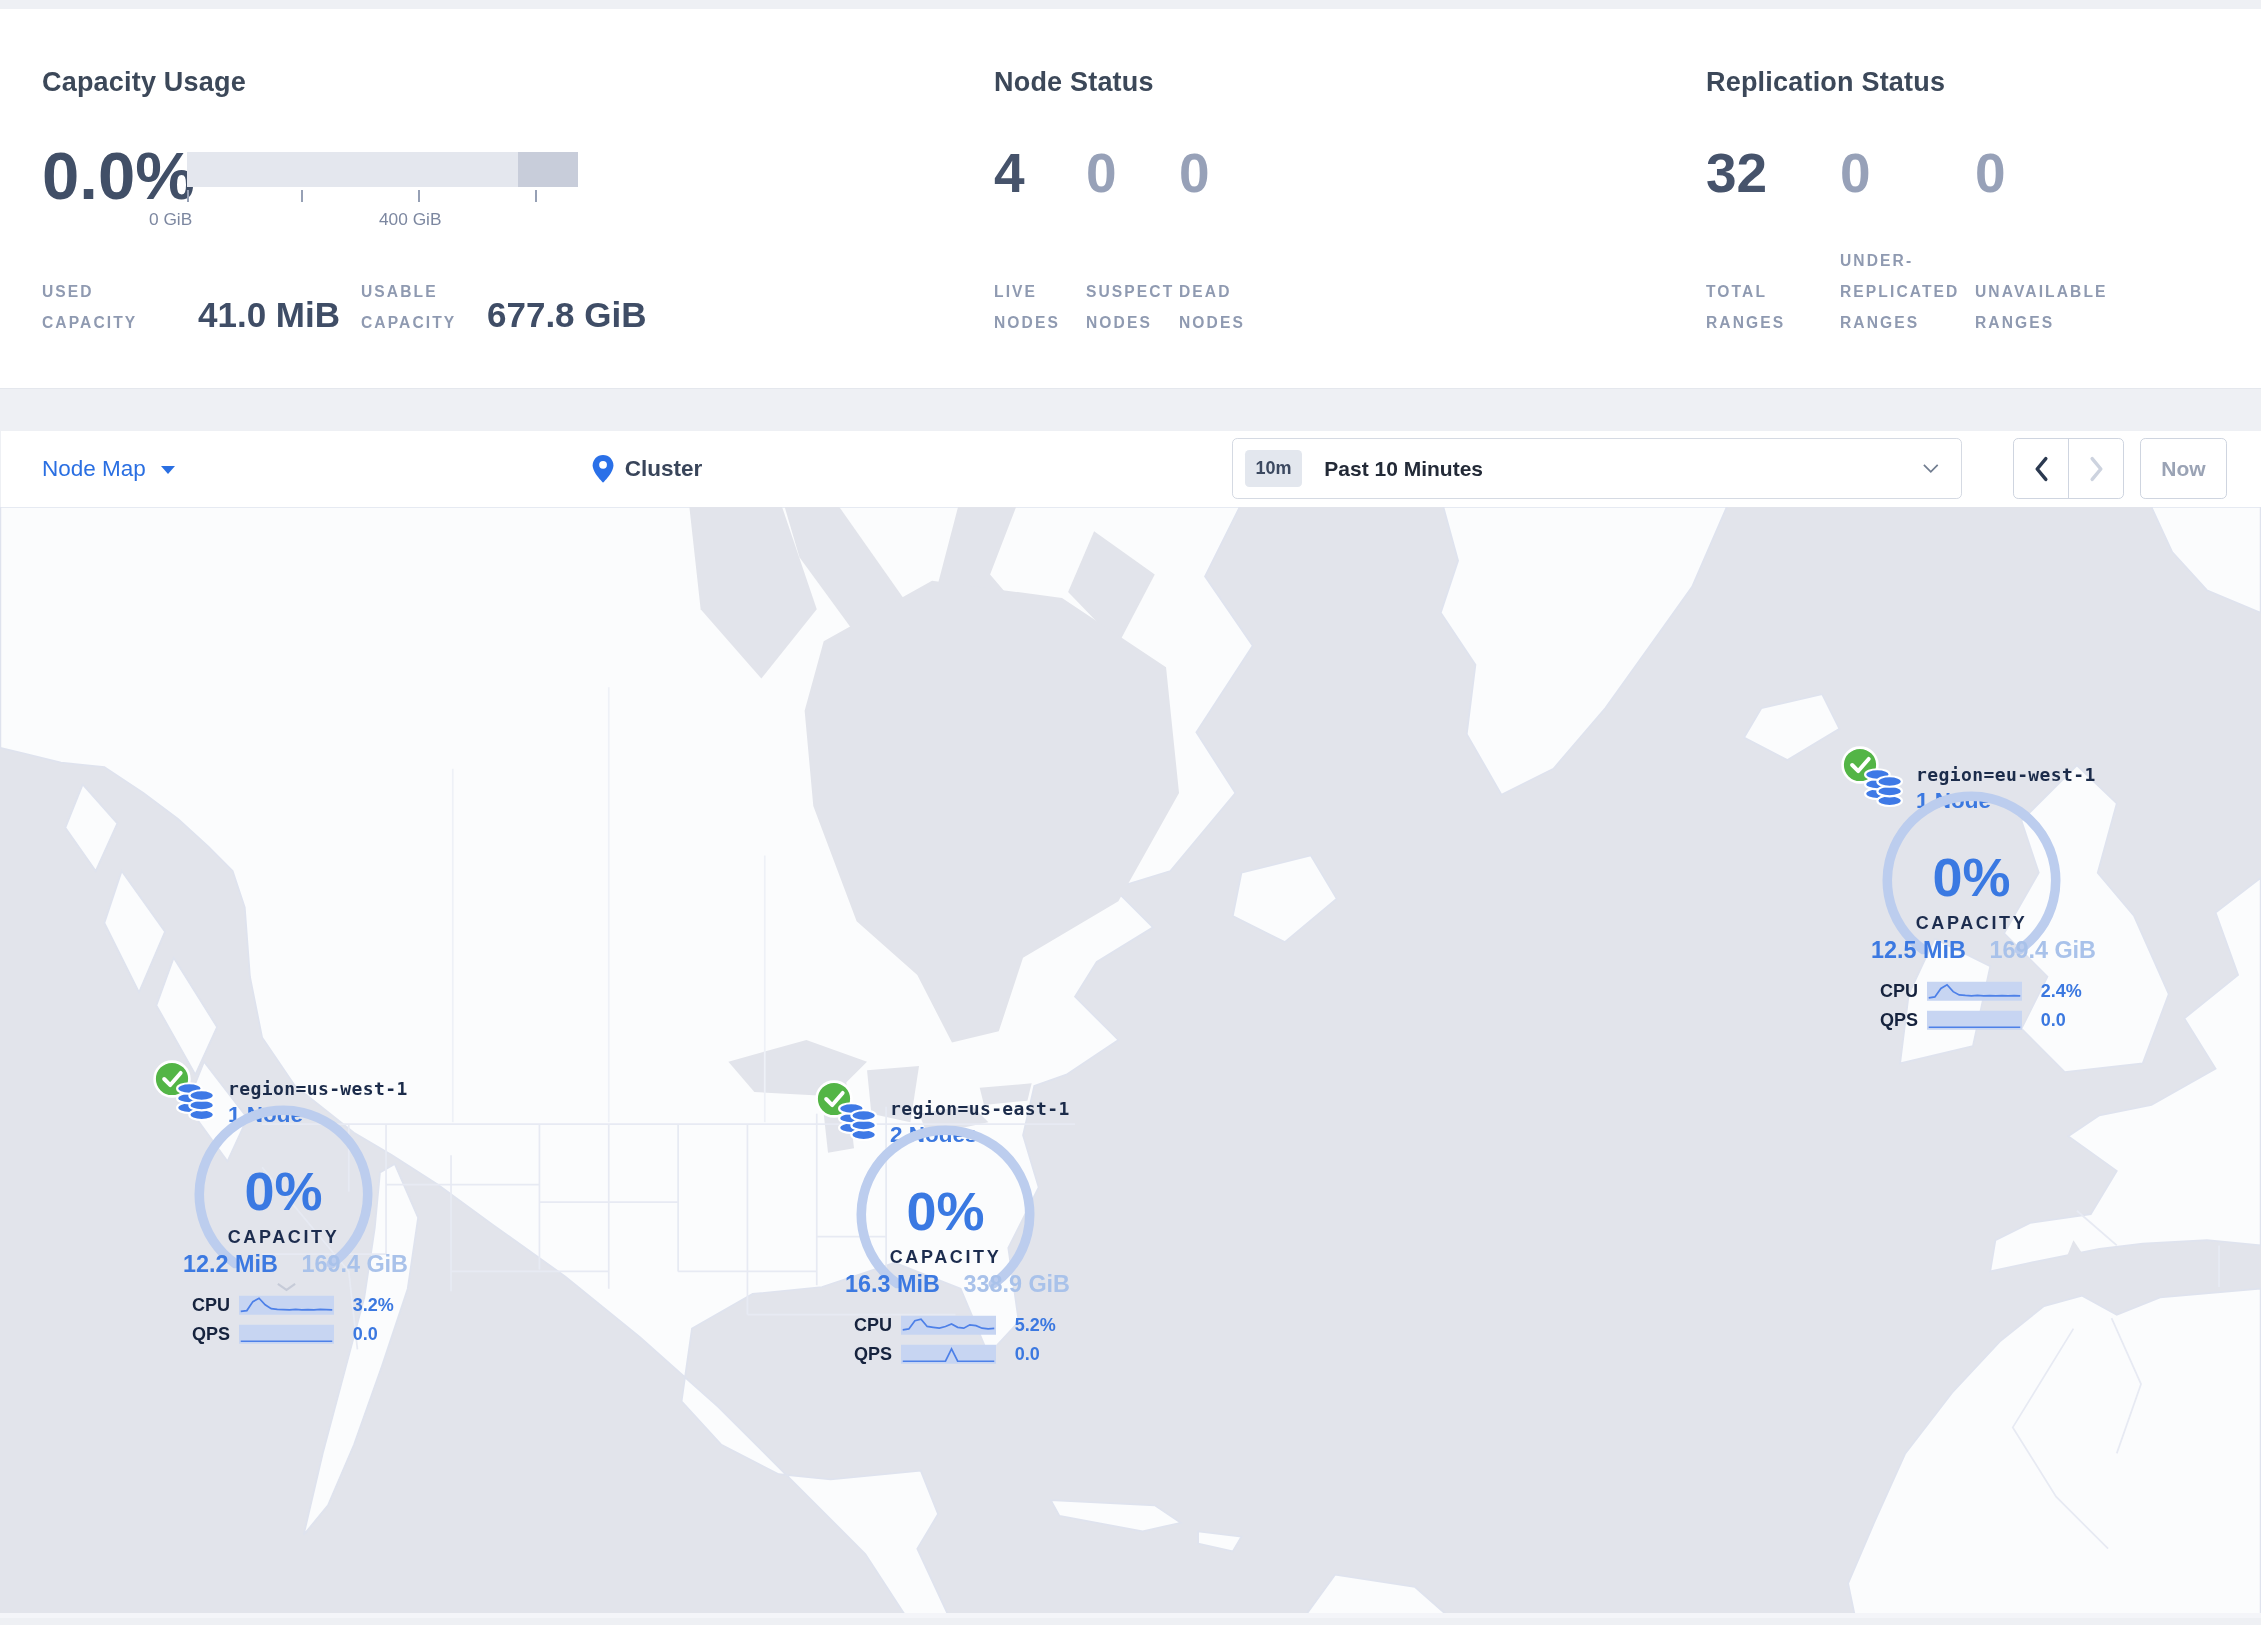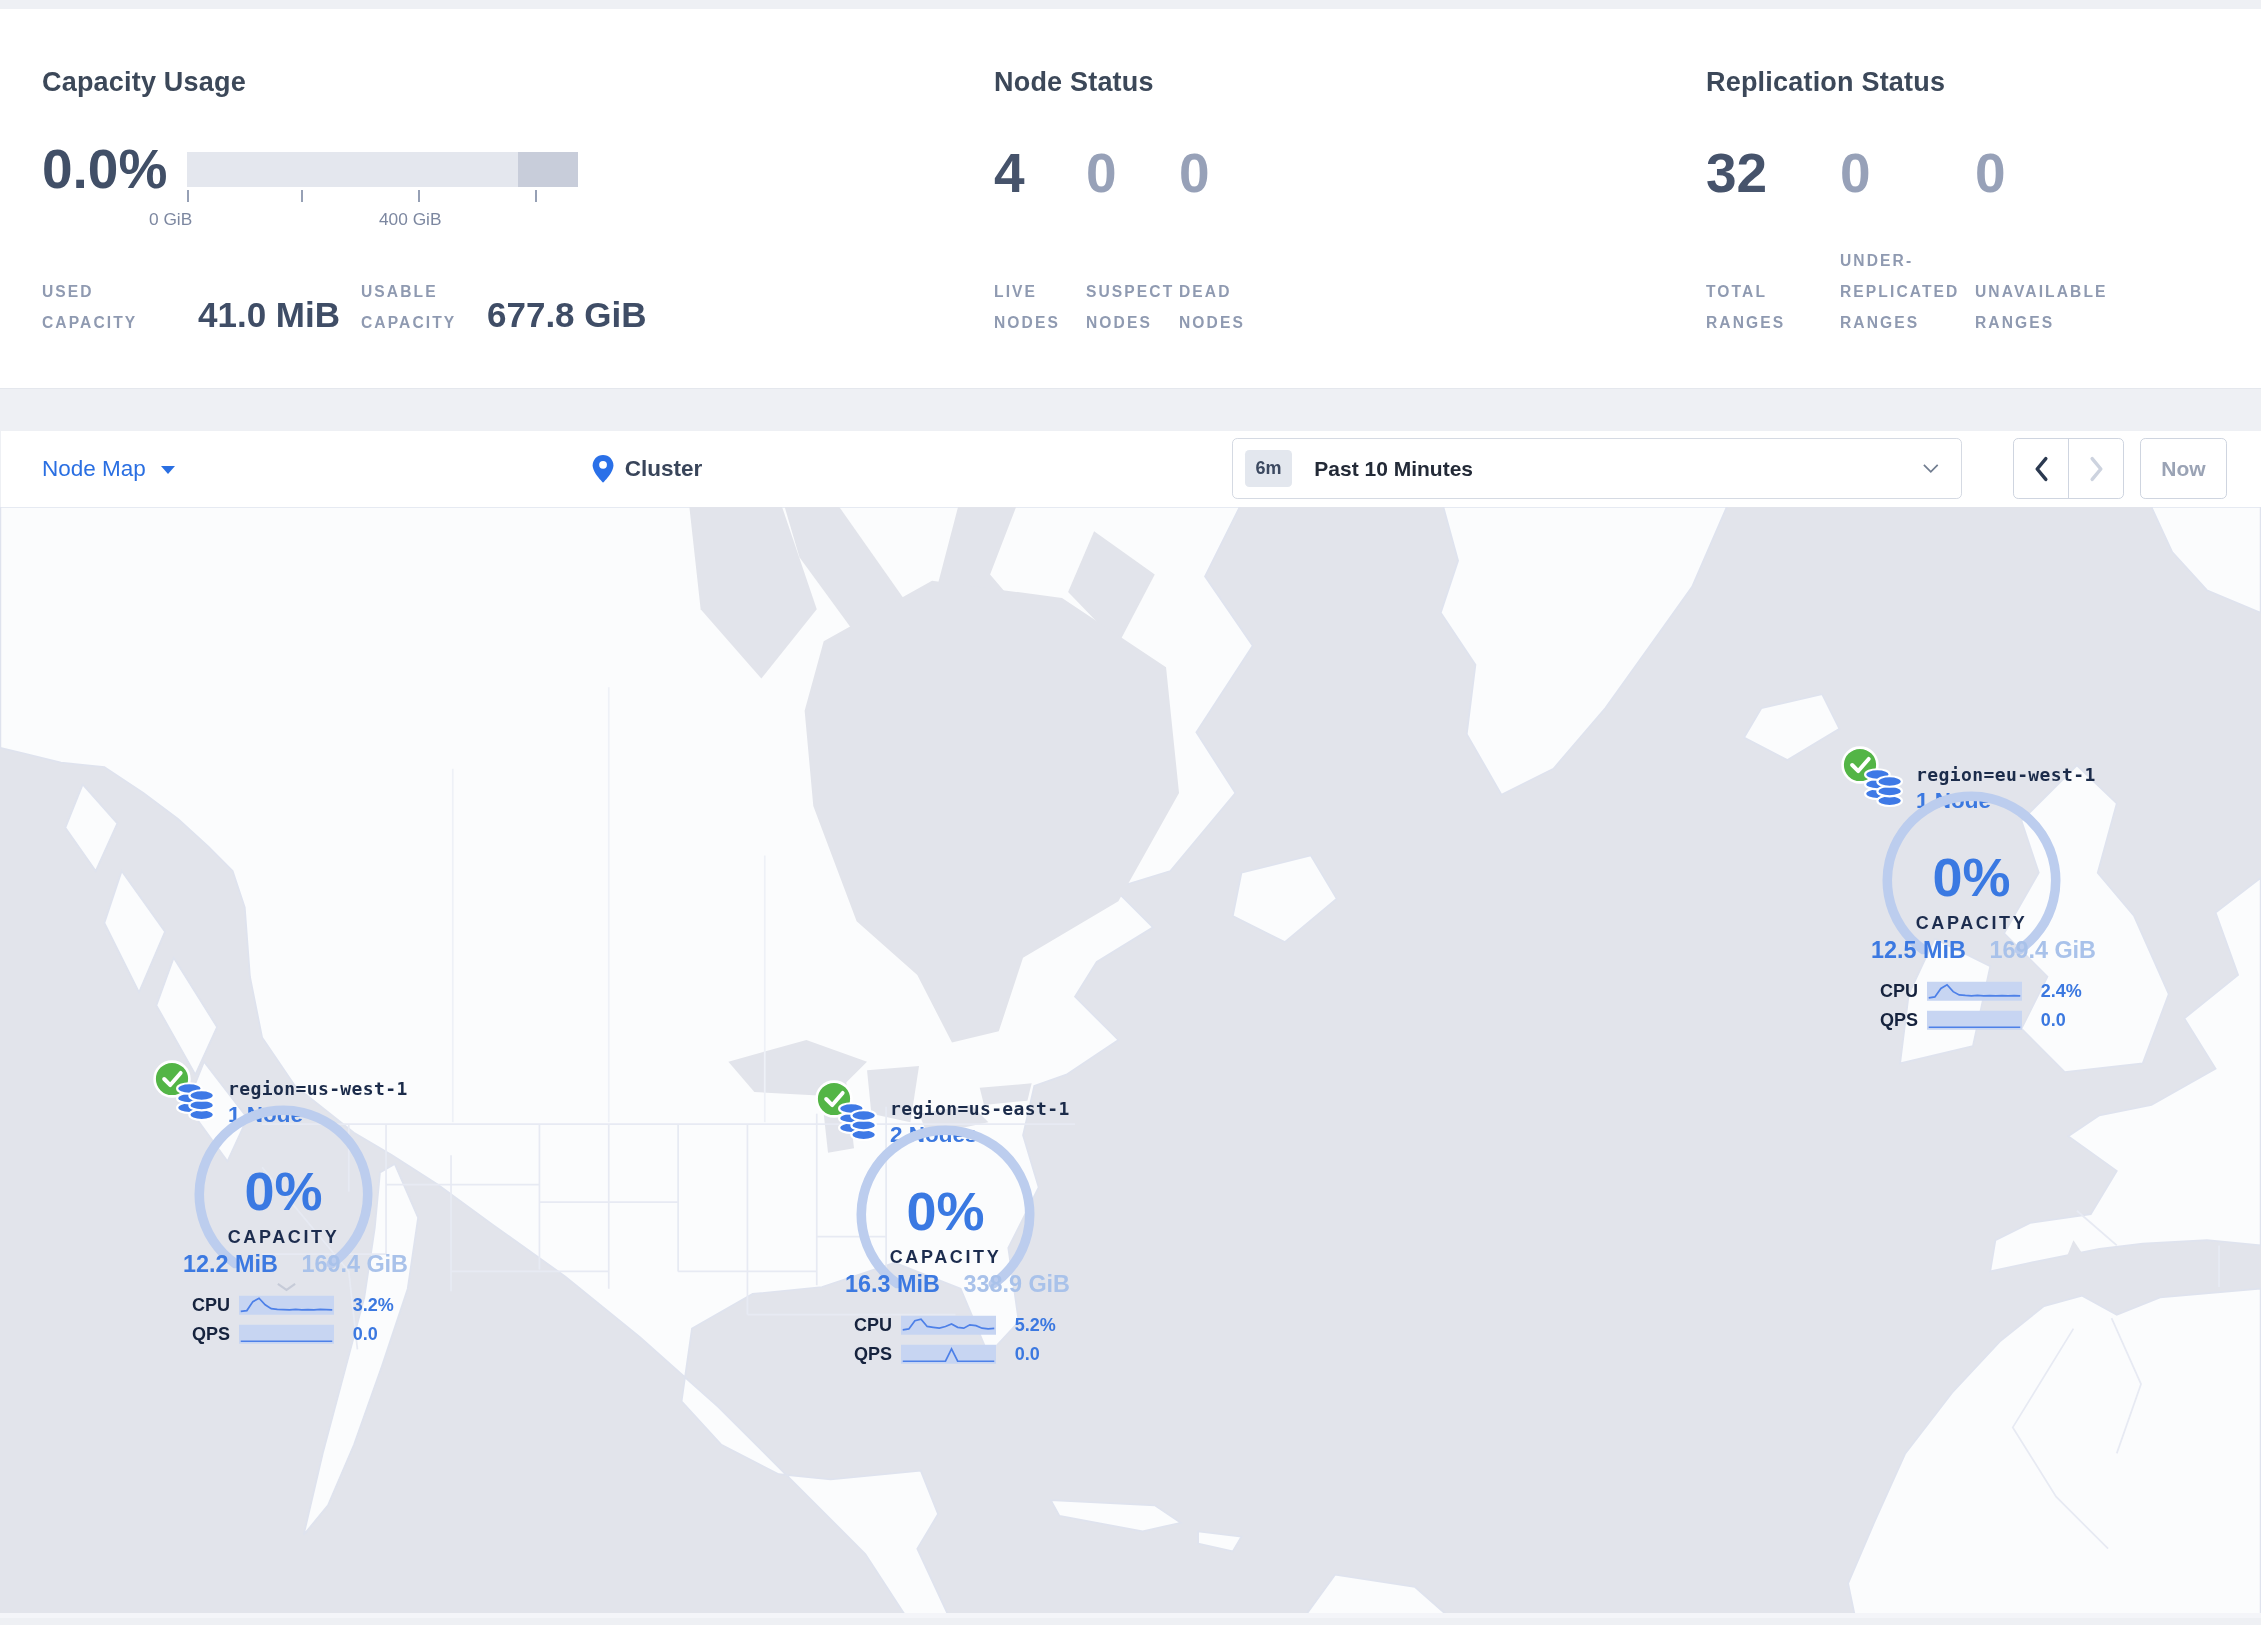--- a/index.html
+++ b/index.html
@@ -8,21 +8,21 @@
   
   .summary-card{position:absolute;left:0;top:8.7px;width:2261px;height:379px;background:#ffffff;
                 border-bottom:0.9px solid #e4e7ed;}
   .sec-title{position:absolute;top:36px;font-size:27px;font-weight:700;color:#3c4859;letter-spacing:0.2px;}
   .big-num{position:absolute;top:132px;font-size:55px;font-weight:700;color:#46536b;}
   .big-num.dim{color:#97a1b8;font-weight:600;}
   .stat-label{position:absolute;top:267px;font-size:15.6px;font-weight:600;color:#8f9ab1;
               letter-spacing:2.1px;line-height:31px;}
   .stat-label.three-line{top:236px;}
   .stat-value{position:absolute;top:286px;font-size:35px;font-weight:700;color:#3f4d66;text-align:center;}
-  .cap-percent{position:absolute;left:42px;top:128px;font-size:55px;font-weight:700;color:#414f67;}
+  .cap-percent{position:absolute;left:42px;top:128px;font-size:67px;font-weight:700;color:#414f67;}
   .cap-bar{position:absolute;left:187px;top:143px;width:391px;height:35px;background:#e4e7ee;}
   .cap-bar-dark{position:absolute;right:0;top:0;bottom:0;width:60px;background:#c8cdda;}
   .cap-axis{position:absolute;left:187px;top:181px;width:391px;height:52px;}
   .cap-tick{position:absolute;top:0;width:1.7px;height:12px;background:#96a0b5;}
   .cap-tick-label{position:absolute;top:19px;font-size:17.3px;color:#7c87a0;width:78px;}
   
   .toolbar{position:absolute;left:1px;top:431px;width:2261px;height:76px;background:#ffffff;}
   .view-dd{position:absolute;left:41px;top:0;height:76px;display:flex;align-items:center;cursor:pointer;}
   .view-dd span{font-size:22.5px;font-weight:500;color:#2a6fe2;}
   .view-caret{width:0;height:0;border-left:7px solid transparent;border-right:7px solid transparent;
@@ -118,21 +118,21 @@
       <i class="view-caret"></i>
     </div>
     <div class="breadcrumb">
       <svg width="22.5" height="29.5" viewBox="0 0 26 34">
         <path d="M13 1 C6 1 1 6.5 1 13 C1 22 13 33 13 33 C13 33 25 22 25 13 C25 6.5 20 1 13 1 Z" fill="#2a70e8"></path>
         <circle cx="13" cy="12.5" r="4.5" fill="#ffffff"></circle>
       </svg>
       <span>Cluster</span>
     </div>
     <div class="time-dd">
-      <span class="time-badge">6m</span>
+      <span class="time-badge">10m</span>
       <span class="time-label">Past 10 Minutes</span>
       <svg class="time-chevron" width="15.6" height="9.5" viewBox="0 0 18 11">
         <polyline points="1,1 9,9 17,1" fill="none" stroke="#717d90" stroke-width="2"></polyline>
       </svg>
     </div>
     <div class="pager">
       <div class="pager-btn prev">
         <svg width="19" height="28" viewBox="0 0 22 32">
           <polyline points="16,4 6,16 16,28" fill="none" stroke="#2b3950" stroke-width="4" stroke-linecap="round" stroke-linejoin="round"></polyline>
         </svg>

